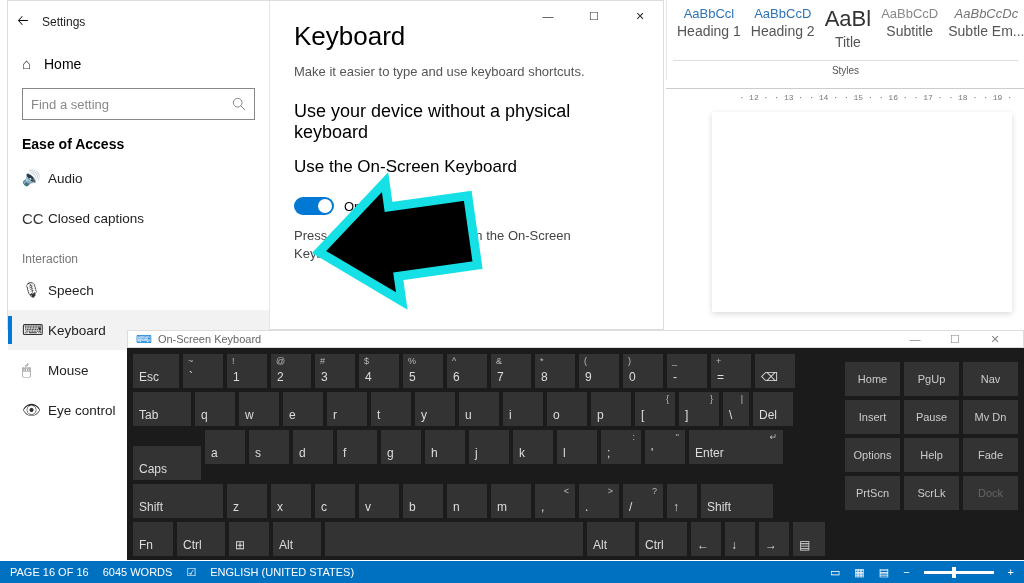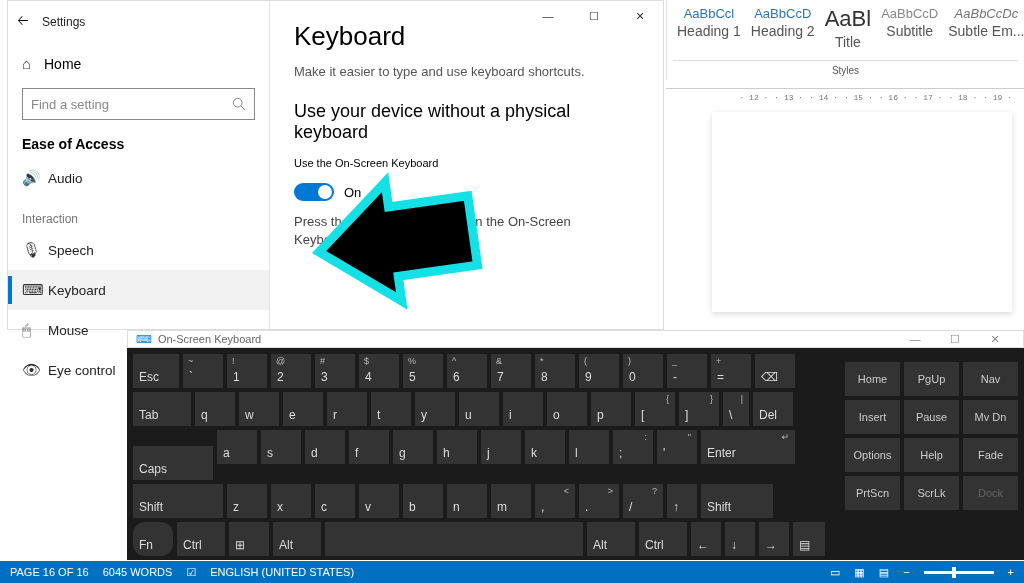--- a/index.html
+++ b/index.html
@@ -23,21 +23,21 @@
   .nav-item .icon { width:26px; font-size:15px; color:#333; }
   .nav-item.sel::before { content:""; position:absolute; left:0; top:6px; bottom:6px; width:4px; background:#0078D4; }
   .nav-item.sel { background:#f2f2f2; }
 
   .settings-content { flex:1; padding:20px 24px 10px 24px; position:relative; }
   .win-controls { position:absolute; right:0; top:0; display:flex; }
   .wc-btn { width:46px; height:30px; display:flex; align-items:center; justify-content:center; font-size:11px; color:#333; }
   h1.pg { font-size:26px; font-weight:400; margin-bottom:12px; }
   .desc { font-size:13px; color:#555; margin-bottom:22px; }
   h2.sub { font-size:18px; font-weight:400; margin-bottom:14px; }
-  .lbl2 { font-size:11px; margin-bottom:14px; }
+  .lbl2 { font-size:17px; margin-bottom:20px; }
   .toggle-row { display:flex; align-items:center; gap:10px; margin-bottom:12px; }
   .toggle { width:40px; height:18px; border-radius:10px; background:#0078D4; position:relative; }
   .toggle::after { content:""; position:absolute; right:2px; top:2px; width:14px; height:14px; border-radius:50%; background:#fff; }
   .toggle-state { font-size:13px; }
   .hint { font-size:13px; color:#444; width:330px; line-height:1.4; }
 
   
   .word-styles { position:absolute; right:0; top:0; width:358px; background:#fff; border-left:1px solid #e5e5e5; padding:4px 6px; }
   .style-row { display:flex; gap:2px; margin-bottom:8px; }
   .style-box { text-align:center; padding:2px 4px; }
@@ -135,20 +135,24 @@
           <circle cx="6.5" cy="6.5" r="5" fill="none" stroke="#777"></circle>
           <line x1="10" y1="10" x2="15" y2="15" stroke="#777"></line>
         </svg>
     </div>
     <div class="category">Ease of Access</div>
     <div id="nav-groups">
         <div class="nav-item">
           <span class="icon">🔊</span>
           <span>Audio</span>
         </div>
+        <div class="nav-item">
+          <span class="icon">CC</span>
+          <span>Closed captions</span>
+        </div>
         <div class="group-label">Interaction</div>
         <div class="nav-item">
           <span class="icon">🎙</span>
           <span>Speech</span>
         </div>
         <div class="nav-item sel">
           <span class="icon">⌨</span>
           <span>Keyboard</span>
         </div>
         <div class="nav-item">
@@ -301,21 +305,21 @@
         </div>
         <div class="key" style="width: 26px;">
           <span class="supr">|</span>
           <span>\</span>
         </div>
         <div class="key" style="width: 40px;">
           <span>Del</span>
         </div>
       </div>
       <div class="krow">
-        <div class="key" style="width: 80px; margin-top: 16px;">
+        <div class="key" style="width: 68px; margin-top: 16px;">
           <span>Caps</span>
         </div>
         <div class="key" style="width: 40px;">
           <span>a</span>
         </div>
         <div class="key" style="width: 40px;">
           <span>s</span>
         </div>
         <div class="key" style="width: 40px;">
           <span>d</span>
@@ -389,21 +393,21 @@
           <span>/</span>
         </div>
         <div class="key" style="width: 30px;">
           <span>↑</span>
         </div>
         <div class="key" style="width: 72px;">
           <span>Shift</span>
         </div>
       </div>
       <div class="krow">
-        <div class="key" style="width: 40px; border-radius: 12px;">
+        <div class="key" style="width: 40px;">
           <span>Fn</span>
         </div>
         <div class="key" style="width: 48px;">
           <span>Ctrl</span>
         </div>
         <div class="key" style="width: 40px;">
           <span>⊞</span>
         </div>
         <div class="key" style="width: 48px;">
           <span>Alt</span>

